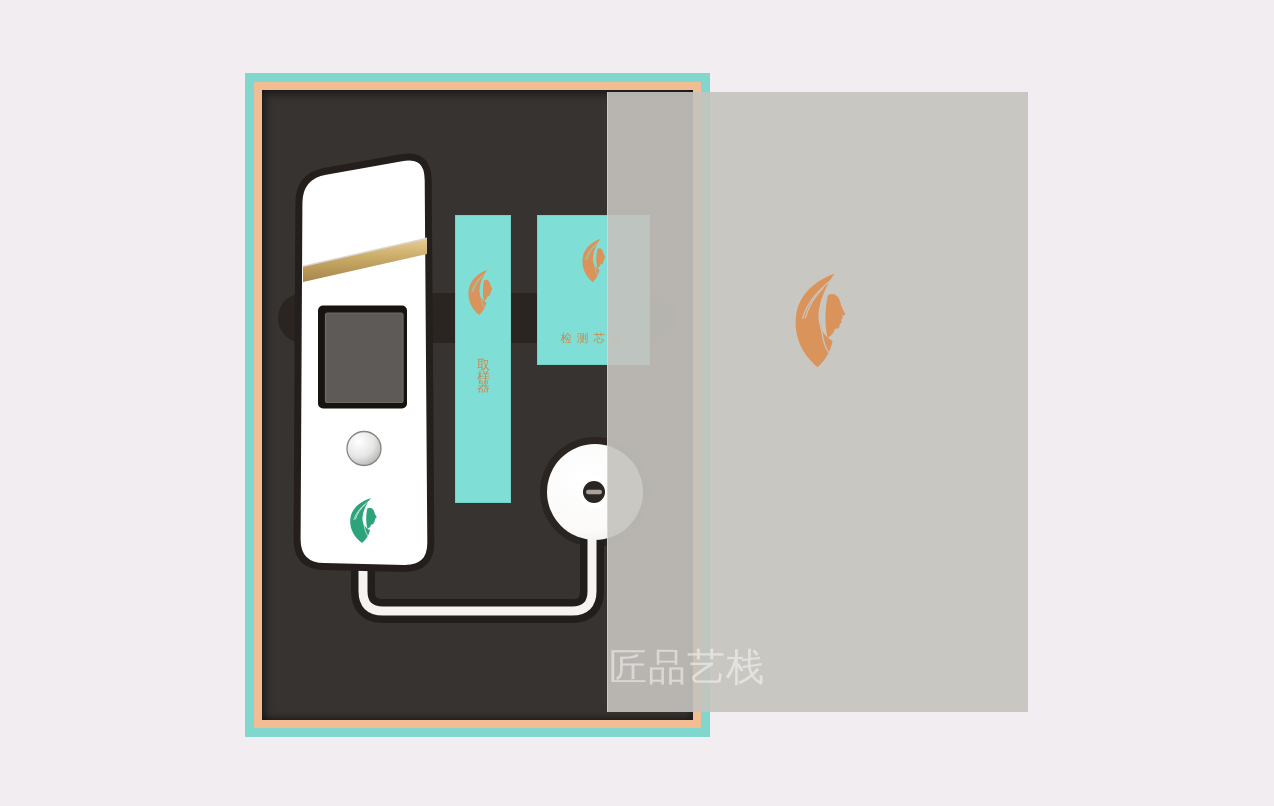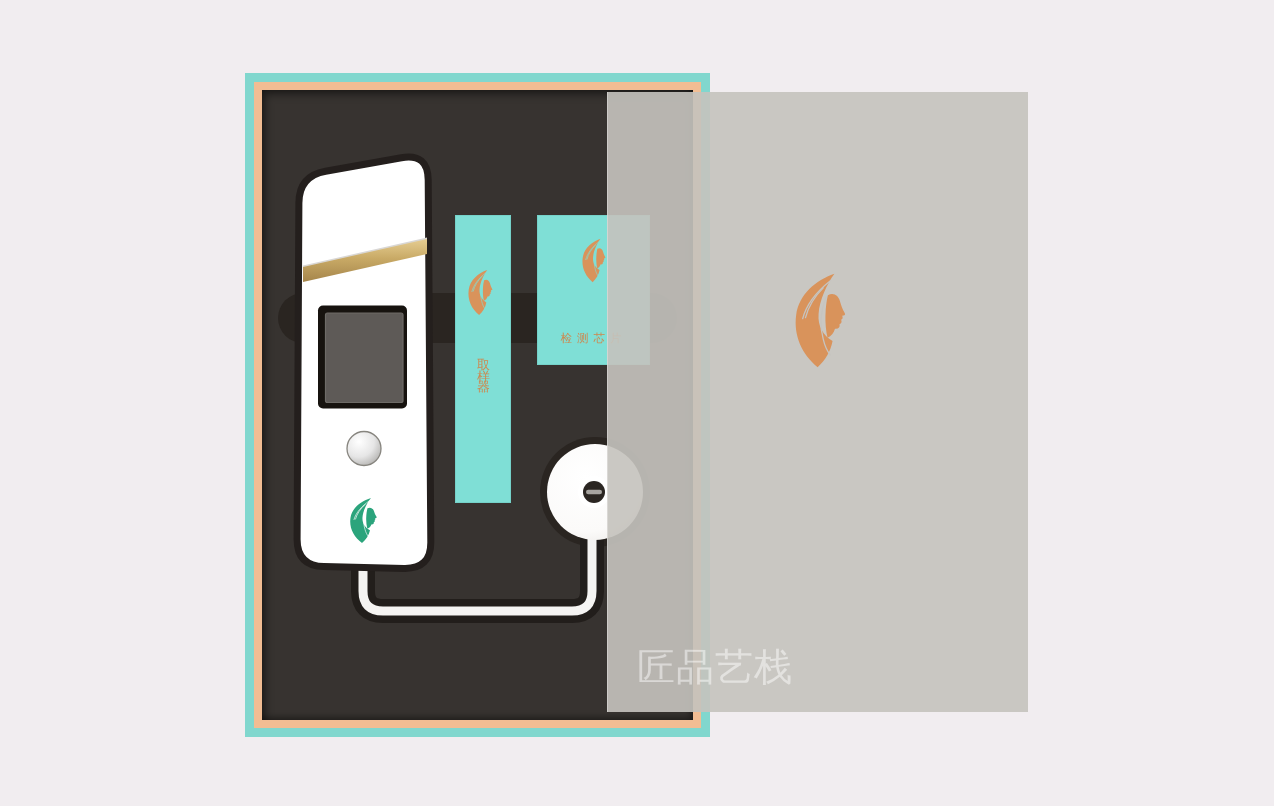--- a/index.html
+++ b/index.html
@@ -30,21 +30,21 @@
 
   
   .lid{position:absolute;left:607px;top:92px;width:420px;height:620px;
        background:var(--lid,rgba(197,195,189,0.91));z-index:6;
        border-left:1px solid rgba(255,255,255,.3);}
   .lid .logo{position:absolute;left:183px;top:180px;}
 
   
   .watermark{position:absolute;left:609px;top:643px;z-index:7;
        font-size:38px;font-weight:100;letter-spacing:1px;line-height:1.3;
-       color:var(--watermark_color,rgba(255,255,255,0.48));white-space:nowrap;margin-left:28px;}
+       color:var(--watermark_color,rgba(255,255,255,0.48));white-space:nowrap;}
 </style>
 </head>
 <body>
 
 <div class="canvas">
 
   <div class="box">
     <div class="box-orange">
       <div class="box-foam"></div>
     </div>

